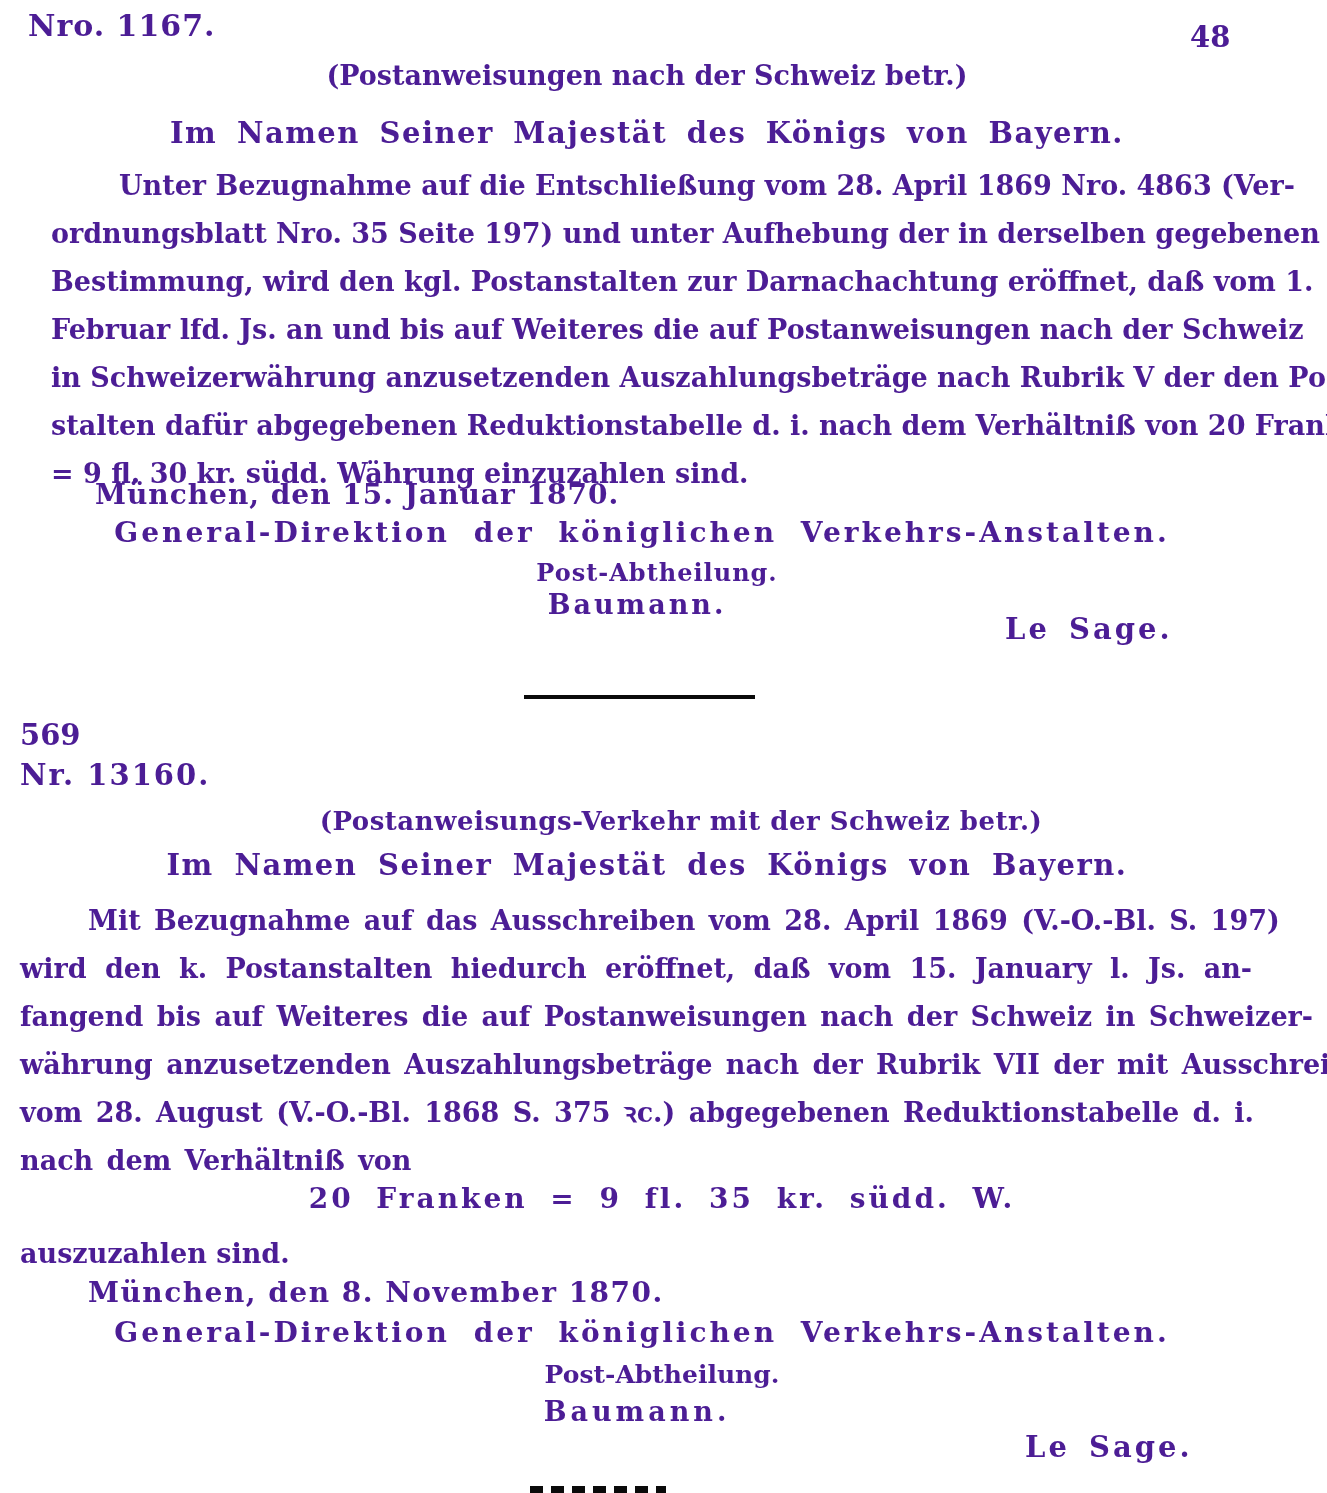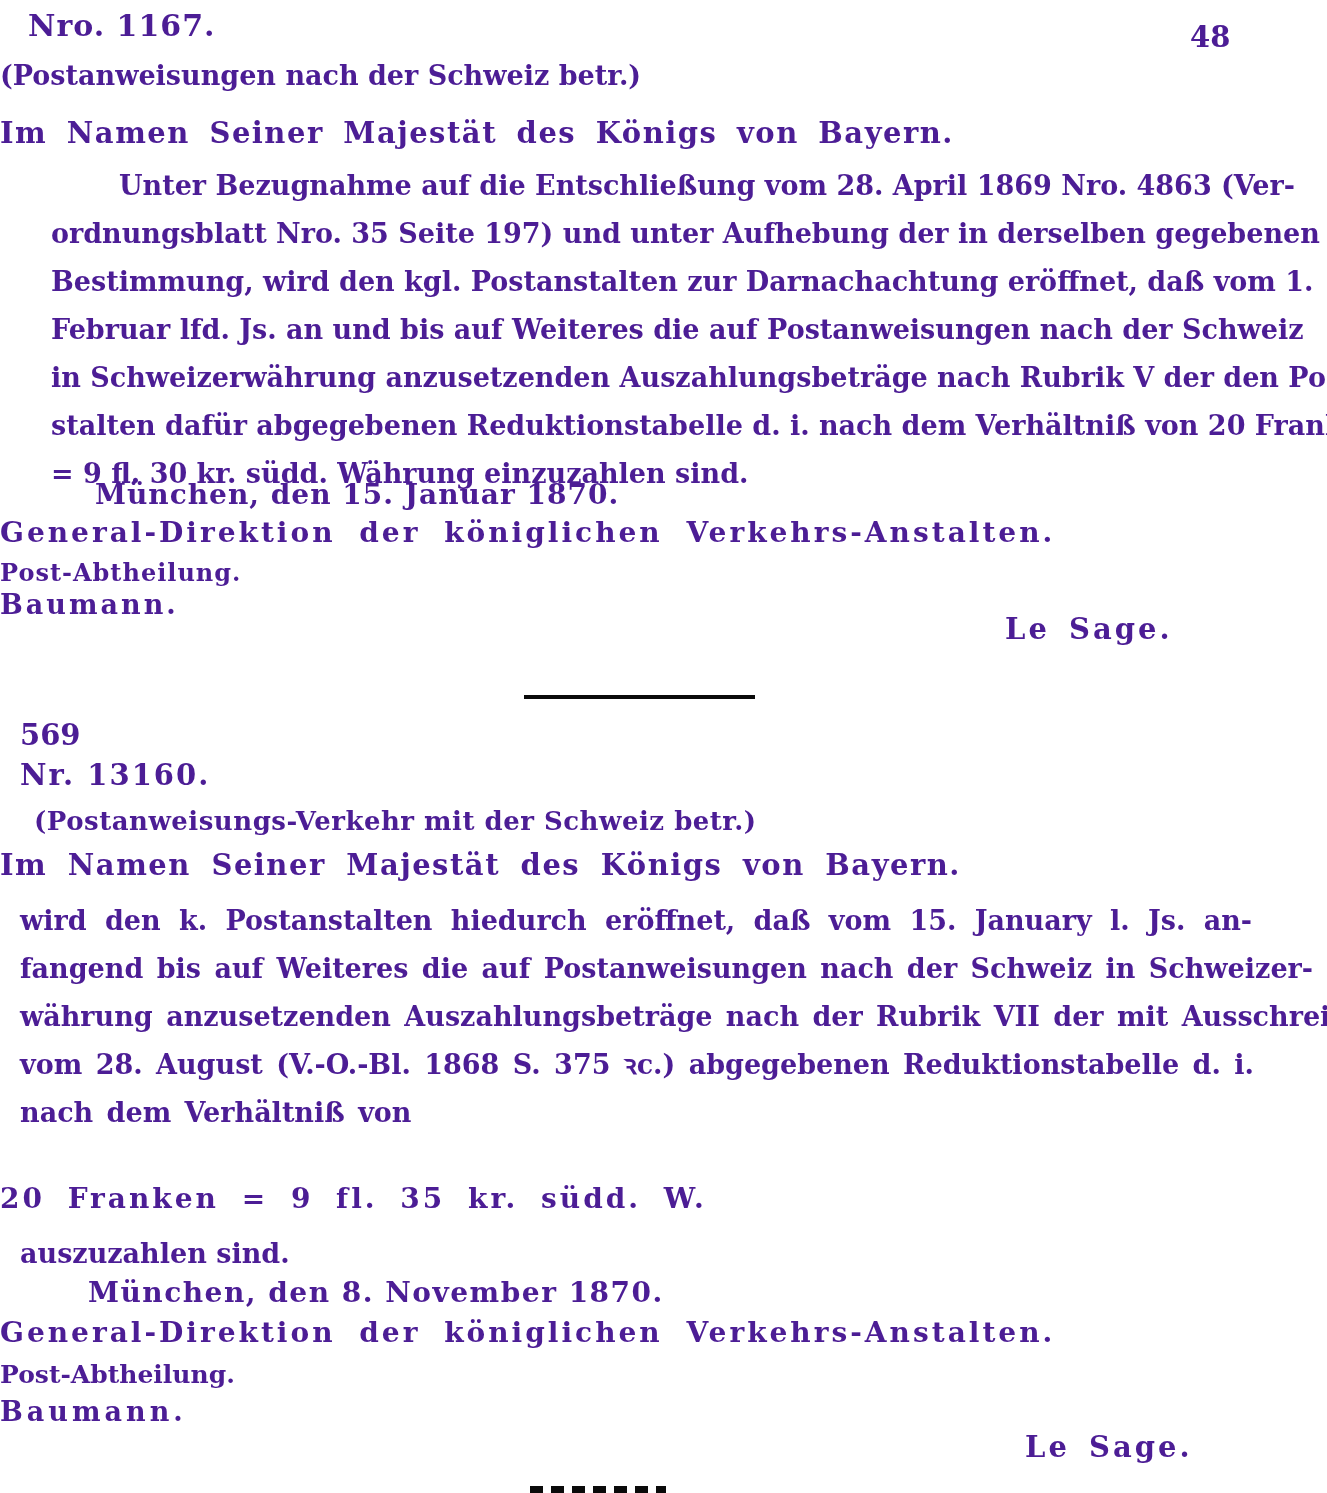--- a/index.html
+++ b/index.html
@@ -24,21 +24,22 @@
   .ref-number {
     left: 28px; top: 8px;
     font-size: 30px;
     letter-spacing: 1px;
   }
   .page-number {
     left: 1190px; top: 20px;
     font-size: 29px;
   }
   .centerband {
-    left: 0; width: 1270px;
+    left: 12px; width: 1270px;
+    text-align: center;
   }
   .subject1 { top: 60px; font-size: 27px; }
   .proclamation1 {
     top: 116px; font-size: 29px;
     letter-spacing: 1.5px; word-spacing: 8px;
   }
   .body-par {
     font-size: 27px;
   }
   .body1 {
@@ -166,20 +167,21 @@
 
   <div class="abs divider"></div>
 
   <div class="abs sequence-number">569</div>
   <div class="abs ref-number2">Nr. 13160.</div>
 
   <div class="abs centerband subject2">(Postanweisungs-Verkehr mit der Schweiz betr.)</div>
   <div class="abs centerband proclamation2">Im Namen Seiner Majestät des Königs von Bayern.</div>
 
   <div class="abs body2 body-par">
+    <div class="bline first">Mit Bezugnahme auf das Ausschreiben vom 28. April 1869 (V.-O.-Bl. S. 197)</div>
     <div class="bline">wird den k. Postanstalten hiedurch eröffnet, daß vom 15. January l. Js. an-</div>
     <div class="bline">fangend bis auf Weiteres die auf Postanweisungen nach der Schweiz in Schweizer-</div>
     <div class="bline">währung anzusetzenden Auszahlungsbeträge nach der Rubrik VII der mit Ausschreiben</div>
     <div class="bline">vom 28. August (V.-O.-Bl. 1868 S. 375 ꝛc.) abgegebenen Reduktionstabelle d. i.</div>
     <div class="bline last">nach dem Verhältniß von</div>
   </div>
 
   <div class="abs centerband rate-line">20 Franken = 9 fl. 35 kr. südd. W.</div>
   <div class="abs closing-line">auszuzahlen sind.</div>
 

